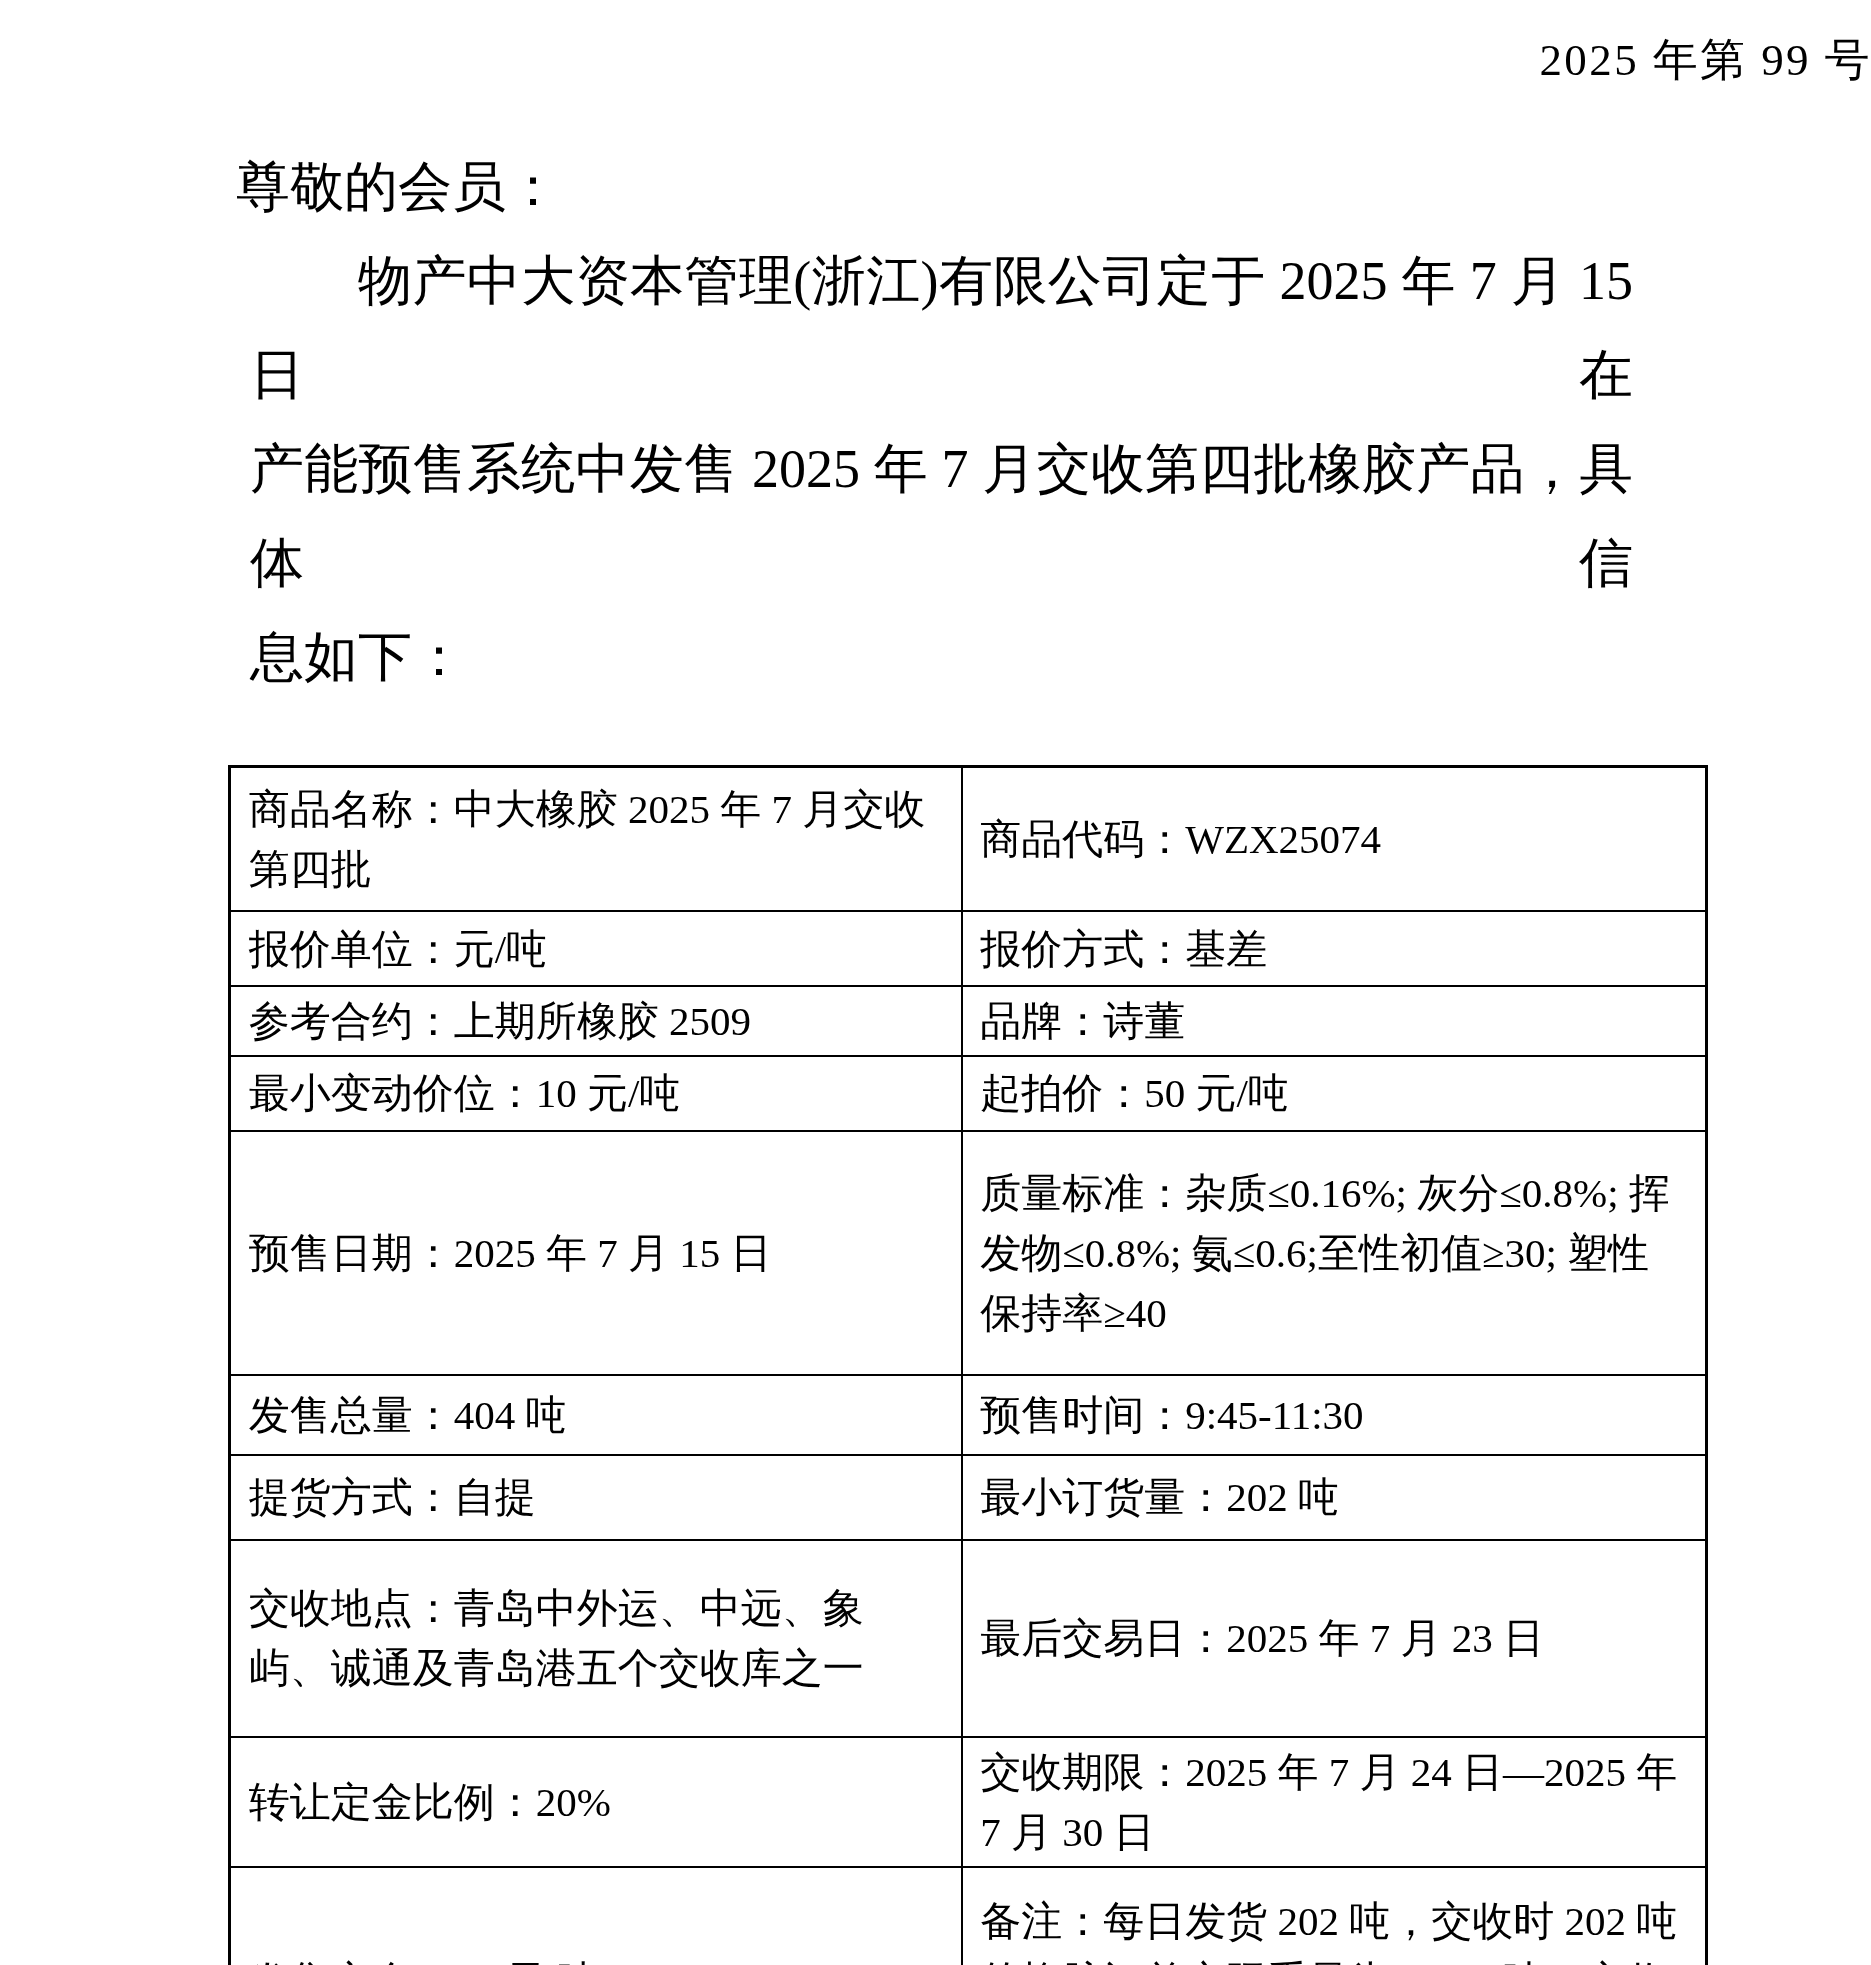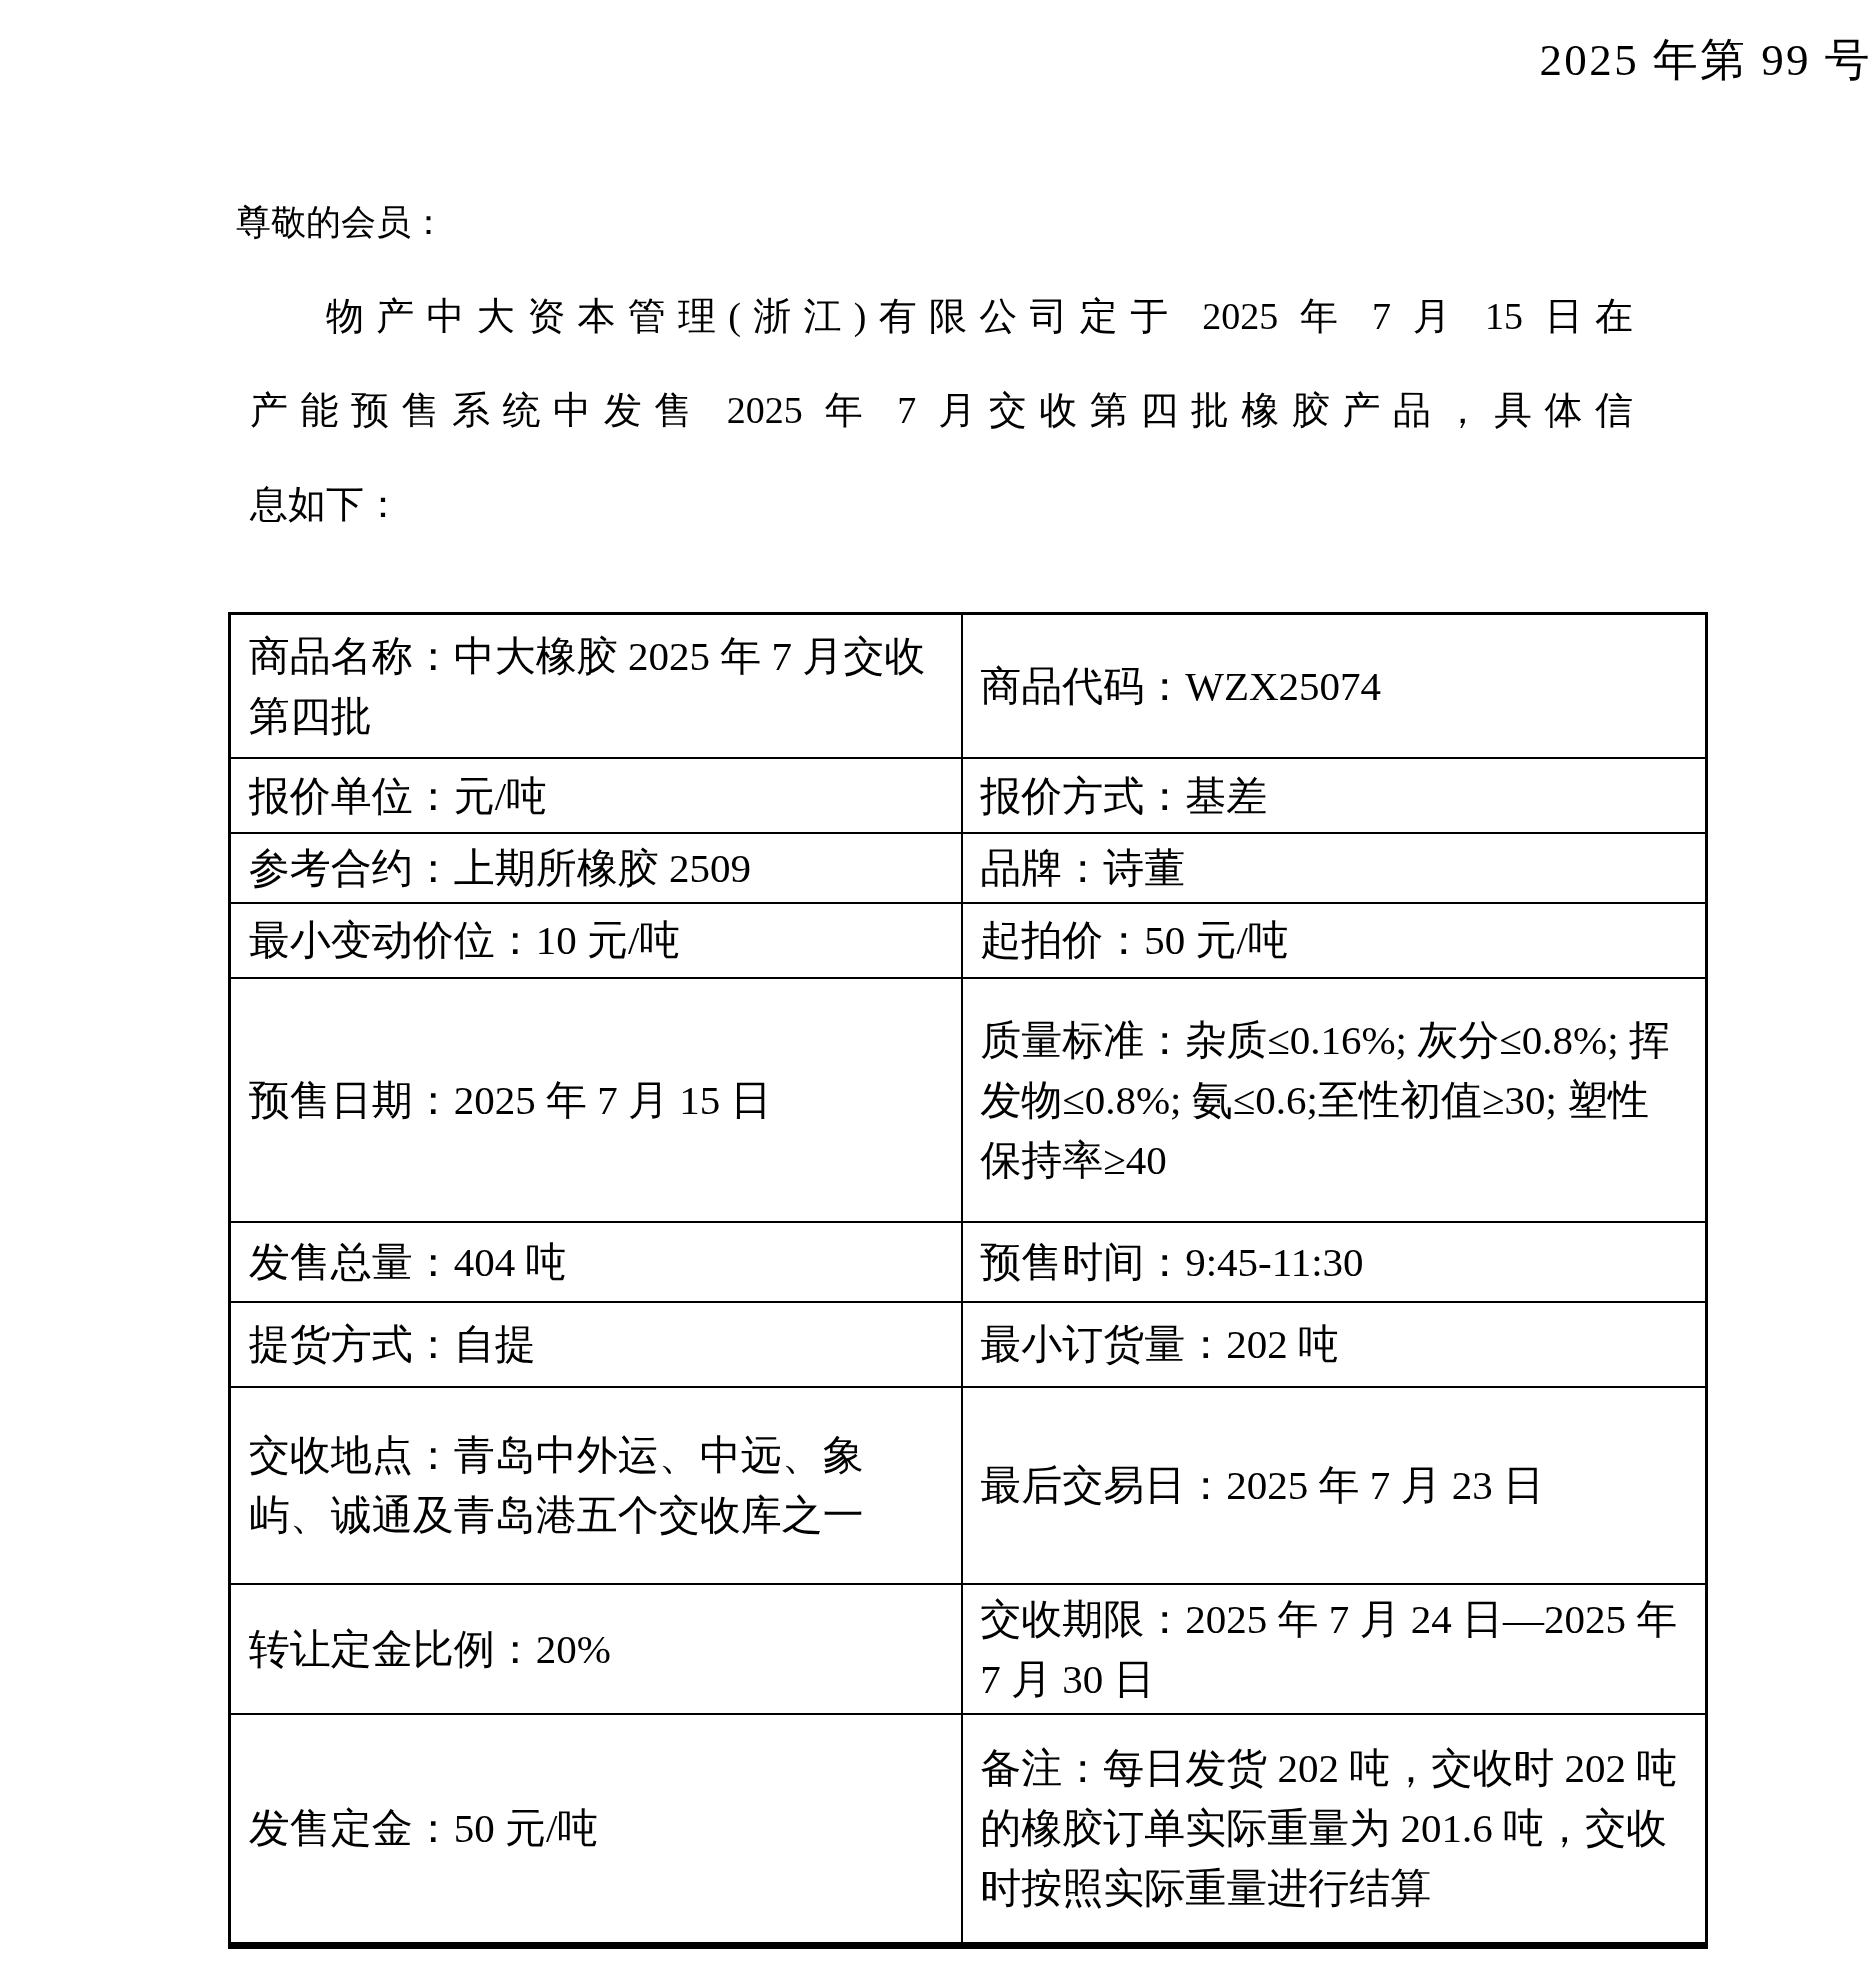--- a/index.html
+++ b/index.html
@@ -17,28 +17,28 @@
     overflow: hidden;
   }
   .doc-number {
     padding-top: 35px;
     font-size: 45px;
     line-height: 51px;
     text-align: right;
     letter-spacing: 2.4px;
   }
   .greeting {
-    margin: 107px 169px 0 236px;
-    font-size: 35px;
+    margin: 72px 169px 0 236px;
+    font-size: 54px;
     line-height: 59px;
   }
   .intro {
     margin: 16.5px 0 0 250px;
     width: 1383px;
-    font-size: 38px;
+    font-size: 54px;
   }
   .intro .line {
     line-height: 94px;
     white-space: nowrap;
   }
   .intro .line.j {
     white-space: normal;
     text-align: justify;
     text-align-last: justify;
   }

